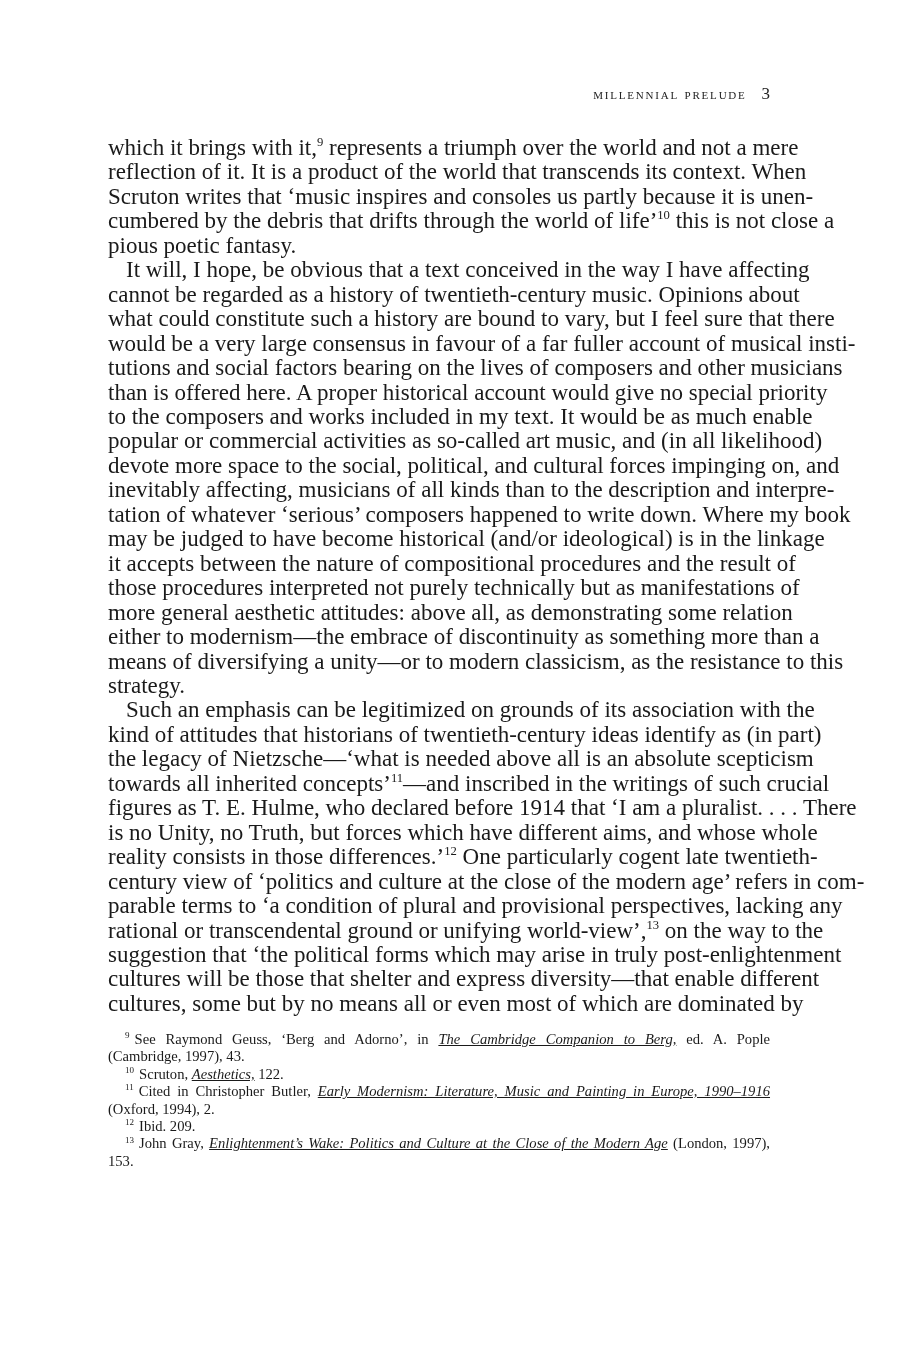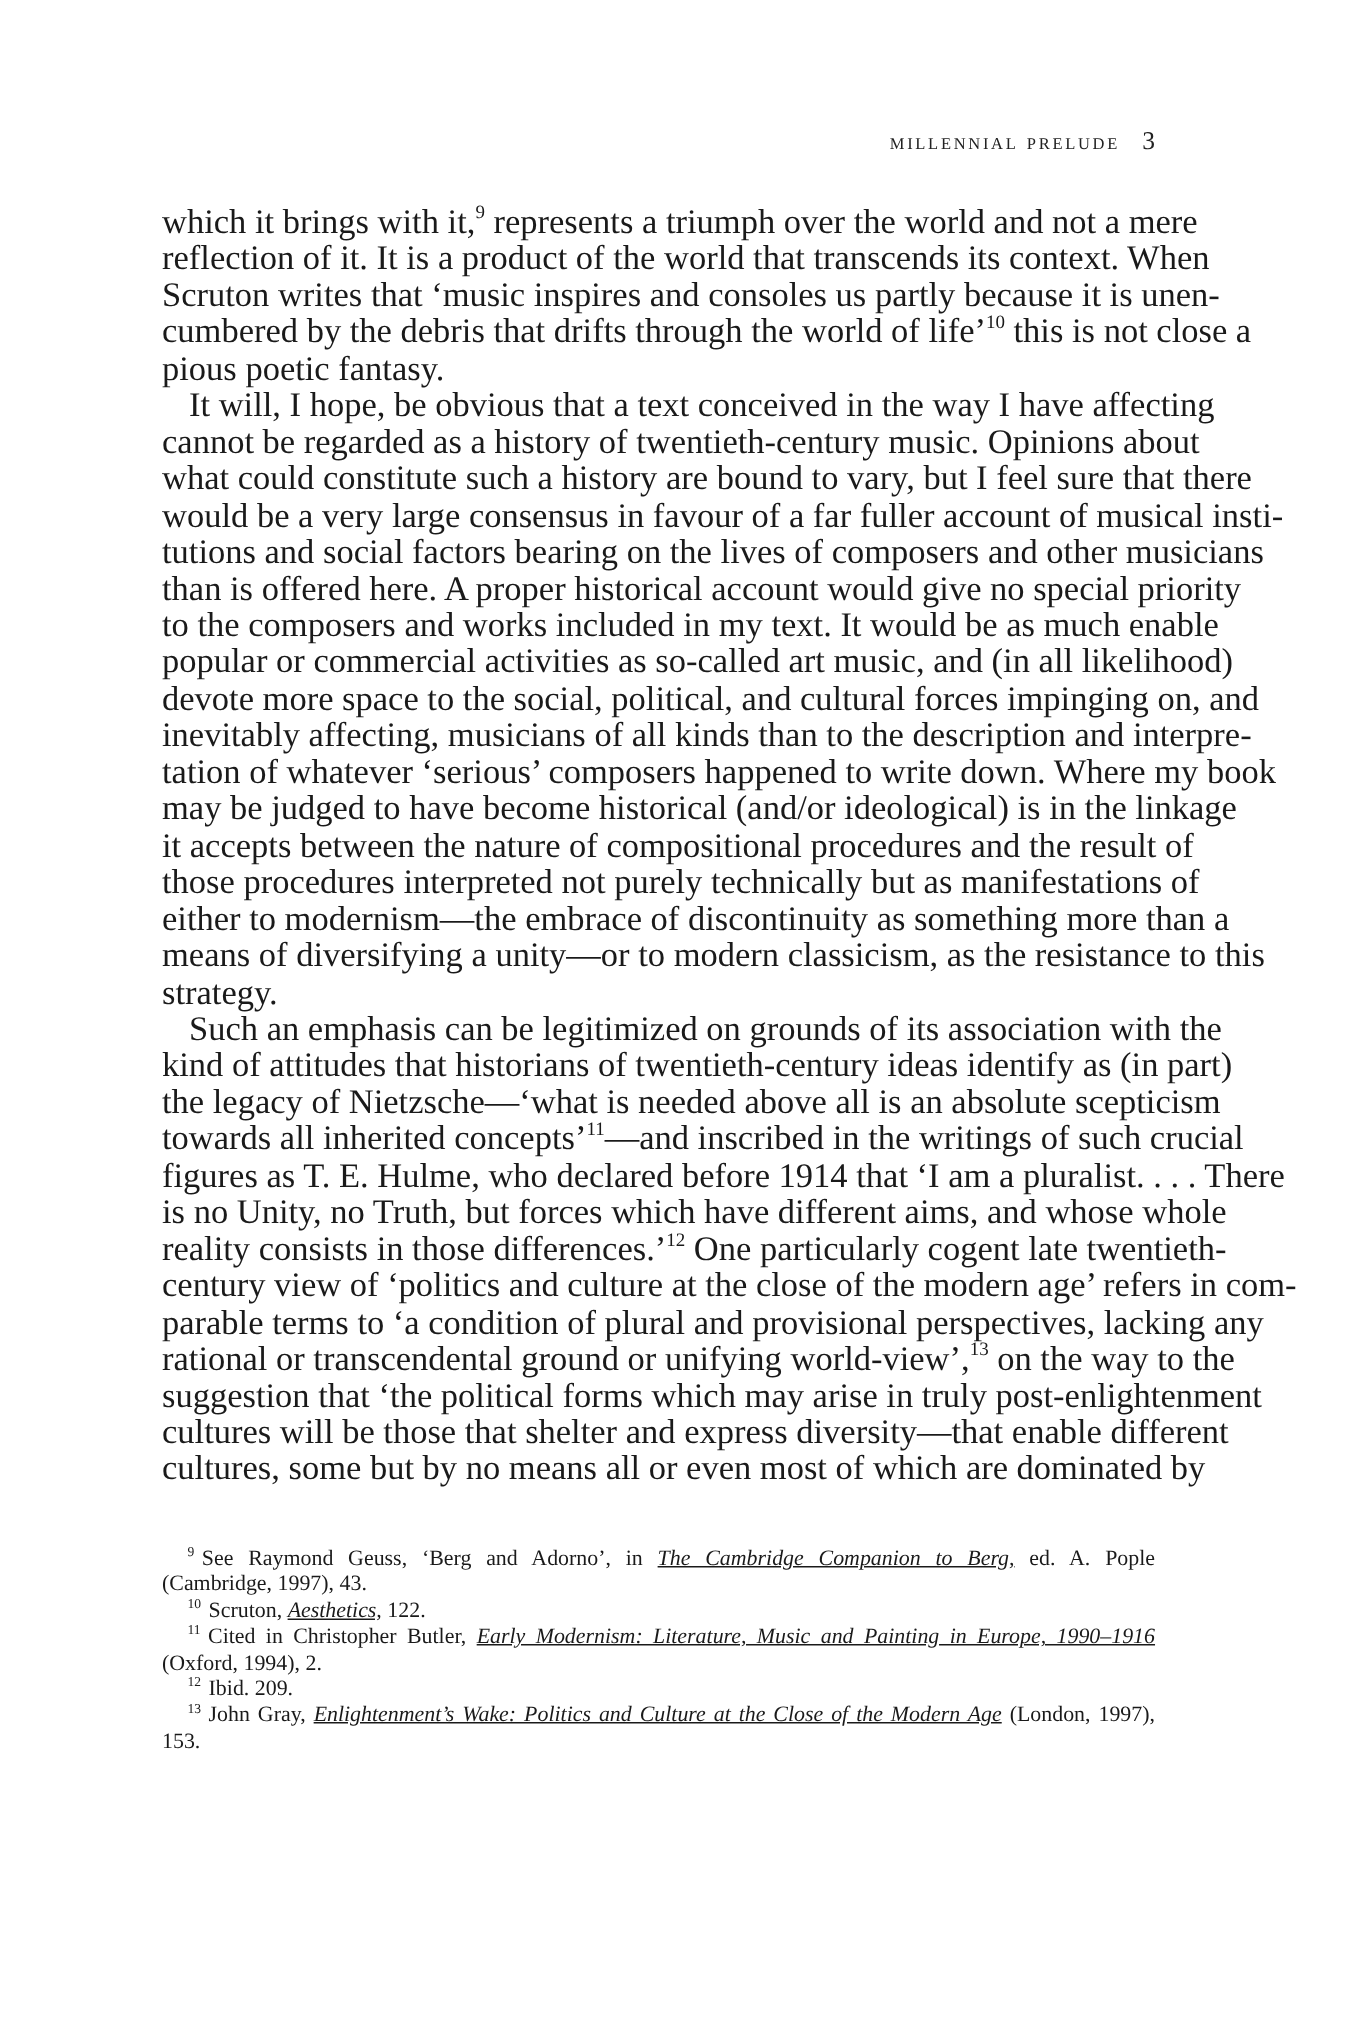--- a/index.html
+++ b/index.html
@@ -116,20 +116,21 @@
     <span class="line">tutions and social factors bearing on the lives of composers and other musicians</span>
     <span class="line">than is offered here. A proper historical account would give no special priority</span>
     <span class="line">to the composers and works included in my text. It would be as much enable</span>
     <span class="line">popular or commercial activities as so-called art music, and (in all likelihood)</span>
     <span class="line">devote more space to the social, political, and cultural forces impinging on, and</span>
     <span class="line">inevitably affecting, musicians of all kinds than to the description and interpre-</span>
     <span class="line">tation of whatever ‘serious’ composers happened to write down. Where my book</span>
     <span class="line">may be judged to have become historical (and/or ideological) is in the linkage</span>
     <span class="line">it accepts between the nature of compositional procedures and the result of</span>
     <span class="line">those procedures interpreted not purely technically but as manifestations of</span>
+    <span class="line">more general aesthetic attitudes: above all, as demonstrating some relation</span>
     <span class="line">either to modernism—the embrace of discontinuity as something more than a</span>
     <span class="line">means of diversifying a unity—or to modern classicism, as the resistance to this</span>
     <span class="line last">strategy.</span>
   </p>
 
   <p>
     <span class="line" style="padding-left:18px">Such an emphasis can be legitimized on grounds of its association with the</span>
     <span class="line">kind of attitudes that historians of twentieth-century ideas identify as (in part)</span>
     <span class="line">the legacy of Nietzsche—‘what is needed above all is an absolute scepticism</span>
     <span class="line"><span>towards all inherited concepts’</span><sup>11</sup><span>—and inscribed in the writings of such crucial</span></span>

